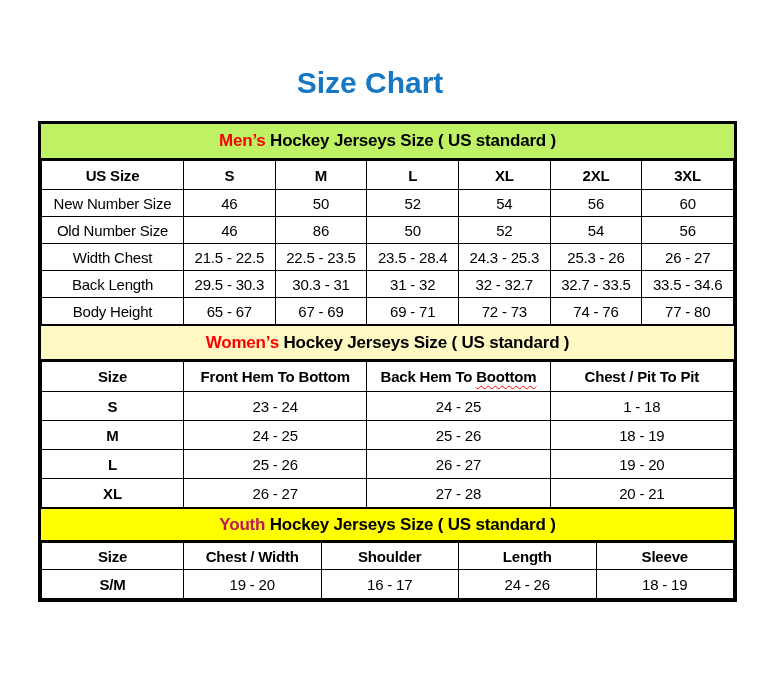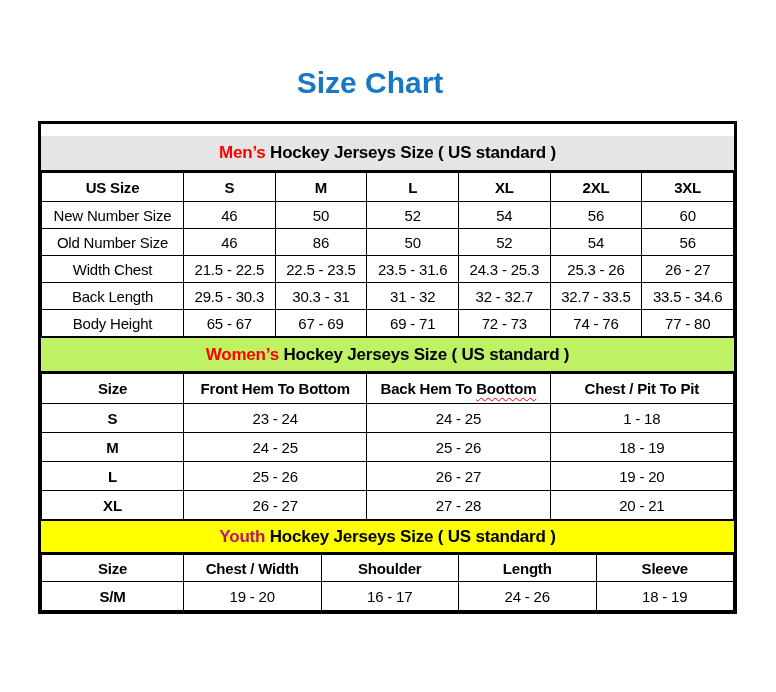--- a/index.html
+++ b/index.html
@@ -81,21 +81,21 @@
     text-underline-offset: 3px;
   }
 </style>
 </head>
 <body>
 
 <div class="stage">
   <div class="title" style="color: rgb(23, 119, 194);">Size Chart</div>
   <div class="chart">
       <section class="s-mens">
-        <div class="banner" style="background: #e5e5e5; margin-top: 12px;"><span class="banner-highlight" style="color: rgb(255, 0, 0);">Men’s</span><span> Hockey Jerseys Size ( US standard )</span></div>
+        <div class="banner" style="background: #bef264;"><span class="banner-highlight" style="color: rgb(255, 0, 0);">Men’s</span><span> Hockey Jerseys Size ( US standard )</span></div>
         <table class="t-mens">
           <colgroup>
             <col class="c0">
             <col>
             <col>
             <col>
             <col>
             <col>
             <col>
           </colgroup>
@@ -126,21 +126,21 @@
               <td class="value">86</td>
               <td class="value">50</td>
               <td class="value">52</td>
               <td class="value">54</td>
               <td class="value">56</td>
             </tr>
             <tr>
               <td class="rowlabel">Width Chest</td>
               <td class="value">21.5 - 22.5</td>
               <td class="value">22.5 - 23.5</td>
-              <td class="value">23.5 - 31.6</td>
+              <td class="value">23.5 - 28.4</td>
               <td class="value">24.3 - 25.3</td>
               <td class="value">25.3 - 26</td>
               <td class="value">26 - 27</td>
             </tr>
             <tr>
               <td class="rowlabel">Back Length</td>
               <td class="value">29.5 - 30.3</td>
               <td class="value">30.3 - 31</td>
               <td class="value">31 - 32</td>
               <td class="value">32 - 32.7</td>
@@ -153,21 +153,21 @@
               <td class="value">67 - 69</td>
               <td class="value">69 - 71</td>
               <td class="value">72 - 73</td>
               <td class="value">74 - 76</td>
               <td class="value">77 - 80</td>
             </tr>
           </tbody>
         </table>
       </section>
       <section class="s-womens">
-        <div class="banner" style="background: #bef264;"><span class="banner-highlight" style="color: rgb(255, 0, 0);">Women’s</span><span> Hockey Jerseys Size ( US standard )</span></div>
+        <div class="banner" style="background: #fef9c3;"><span class="banner-highlight" style="color: rgb(255, 0, 0);">Women’s</span><span> Hockey Jerseys Size ( US standard )</span></div>
         <table class="t-womens">
           <colgroup>
             <col class="c0">
             <col>
             <col>
             <col>
           </colgroup>
           <thead>
             <tr>
               <th>Size</th>

